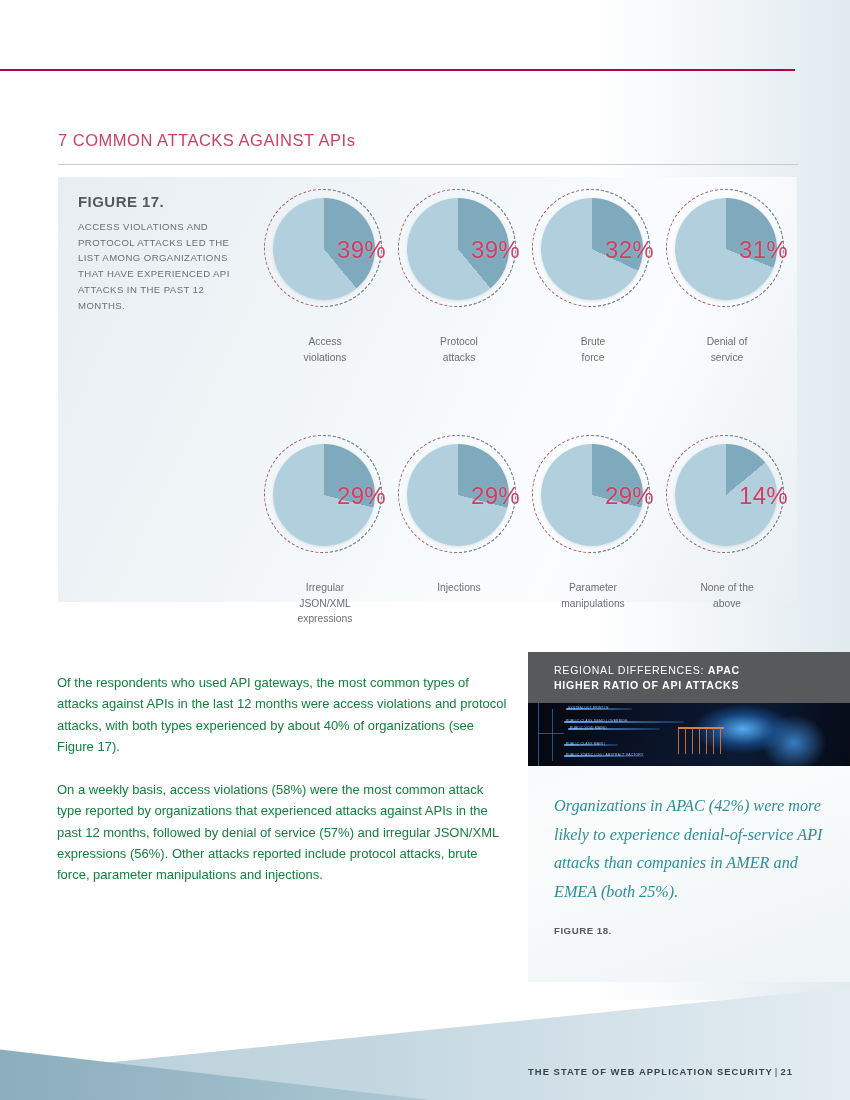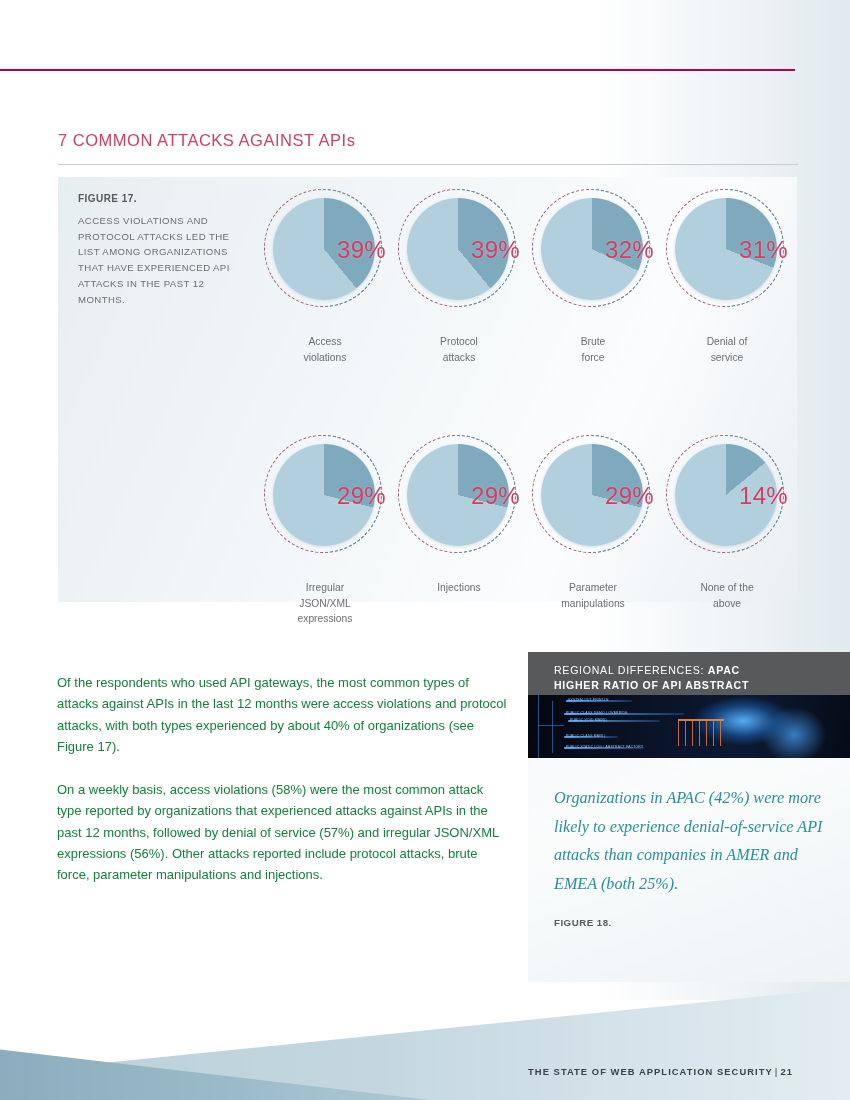--- a/index.html
+++ b/index.html
@@ -38,21 +38,21 @@
     background:#c9ccce;
   }
 
   
   .fig-panel{
     position:absolute;left:58px;top:177px;width:739px;height:425px;
     background:linear-gradient(115deg,#e7eef2 0%,#eef3f6 26%,#f6f9fa 52%,#fbfcfd 72%,#e9eff3 100%);
   }
   .fig-caption{position:absolute;left:20px;top:16px;width:175px;}
   .fig-caption .fc-title{
-    font-size:10px;font-weight:bold;color:#58595b;letter-spacing:.45px;margin-bottom:9px;
+    font-size:15px;font-weight:bold;color:#58595b;letter-spacing:.45px;margin-bottom:9px;
   }
   .fig-caption .fc-body{
     font-size:9.6px;color:#6d6e71;letter-spacing:.42px;line-height:15.7px;
   }
 
   
   .pie-grid{position:absolute;left:200px;top:12px;width:538px;}
   .pie-row{display:flex;}
   .pie-cell{width:134px;display:flex;flex-direction:column;align-items:center;}
   .pie-wrap{position:relative;width:122px;height:122px;display:flex;align-items:center;justify-content:flex-end;}
@@ -80,21 +80,21 @@
   .body-col p{
     margin:0 0 22px 0;font-size:13px;line-height:21.3px;color:#15803d;
   }
 
   
   .callout{
     position:absolute;left:528px;top:652px;width:322px;height:330px;
     background:linear-gradient(160deg,#f4f7f9 0%,#fafcfc 45%,#eef3f6 100%);
   }
   .callout-head{
-    position:relative;height:43px;background:#58595b;color:#ffffff;
+    position:relative;height:51px;background:#58595b;color:#ffffff;
     padding:11px 14px 0 26px;box-sizing:border-box;
   }
   .callout-head .ch-line{
     font-size:10.6px;letter-spacing:.72px;line-height:14.6px;
   }
   .callout-head .ch-bold{font-weight:bold;}
   .callout-img{
     position:relative;height:63px;overflow:hidden;
     background:
       radial-gradient(ellipse 70px 34px at 215px 26px, rgba(90,180,255,.95) 0%, rgba(30,110,200,.45) 45%, rgba(8,20,48,0) 72%),
@@ -266,21 +266,21 @@
   </div>
 
   <div class="body-col">
     <p>Of the respondents who used API gateways, the most common types of attacks against APIs in the last 12 months were access violations and protocol attacks, with both types experienced by about 40% of organizations (see Figure 17).</p>
     <p>On a weekly basis, access violations (58%) were the most common attack type reported by organizations that experienced attacks against APIs in the past 12 months, followed by denial of service (57%) and irregular JSON/XML expressions (56%). Other attacks reported include protocol attacks, brute force, parameter manipulations and injections.</p>
   </div>
 
   <div class="callout">
     <div class="callout-head">
       <div class="ch-line"><span>REGIONAL DIFFERENCES: </span><span class="ch-bold">APAC</span></div>
-      <div class="ch-line ch-bold">HIGHER RATIO OF API ABSTRACT</div>
+      <div class="ch-line ch-bold">HIGHER RATIO OF API ATTACKS</div>
     </div>
 
     <div class="callout-img">
       <div class="wire" style="left:10px;top:0;width:1px;height:63px;"></div>
       <div class="wire" style="left:24px;top:6px;width:1px;height:52px;"></div>
       <div class="wire" style="left:10px;top:30px;width:26px;height:1px;"></div>
       <div class="code-row" style="left:38px;top:5px;width:66px;"></div>
       <div class="code-txt" style="left:40px;top:3px;">SYSTEM.OUT.PRINTLN</div>
       <div class="code-row" style="left:36px;top:18px;width:120px;"></div>
       <div class="code-txt" style="left:38px;top:16px;">PUBLIC CLASS DEMO { OVERRIDE</div>

